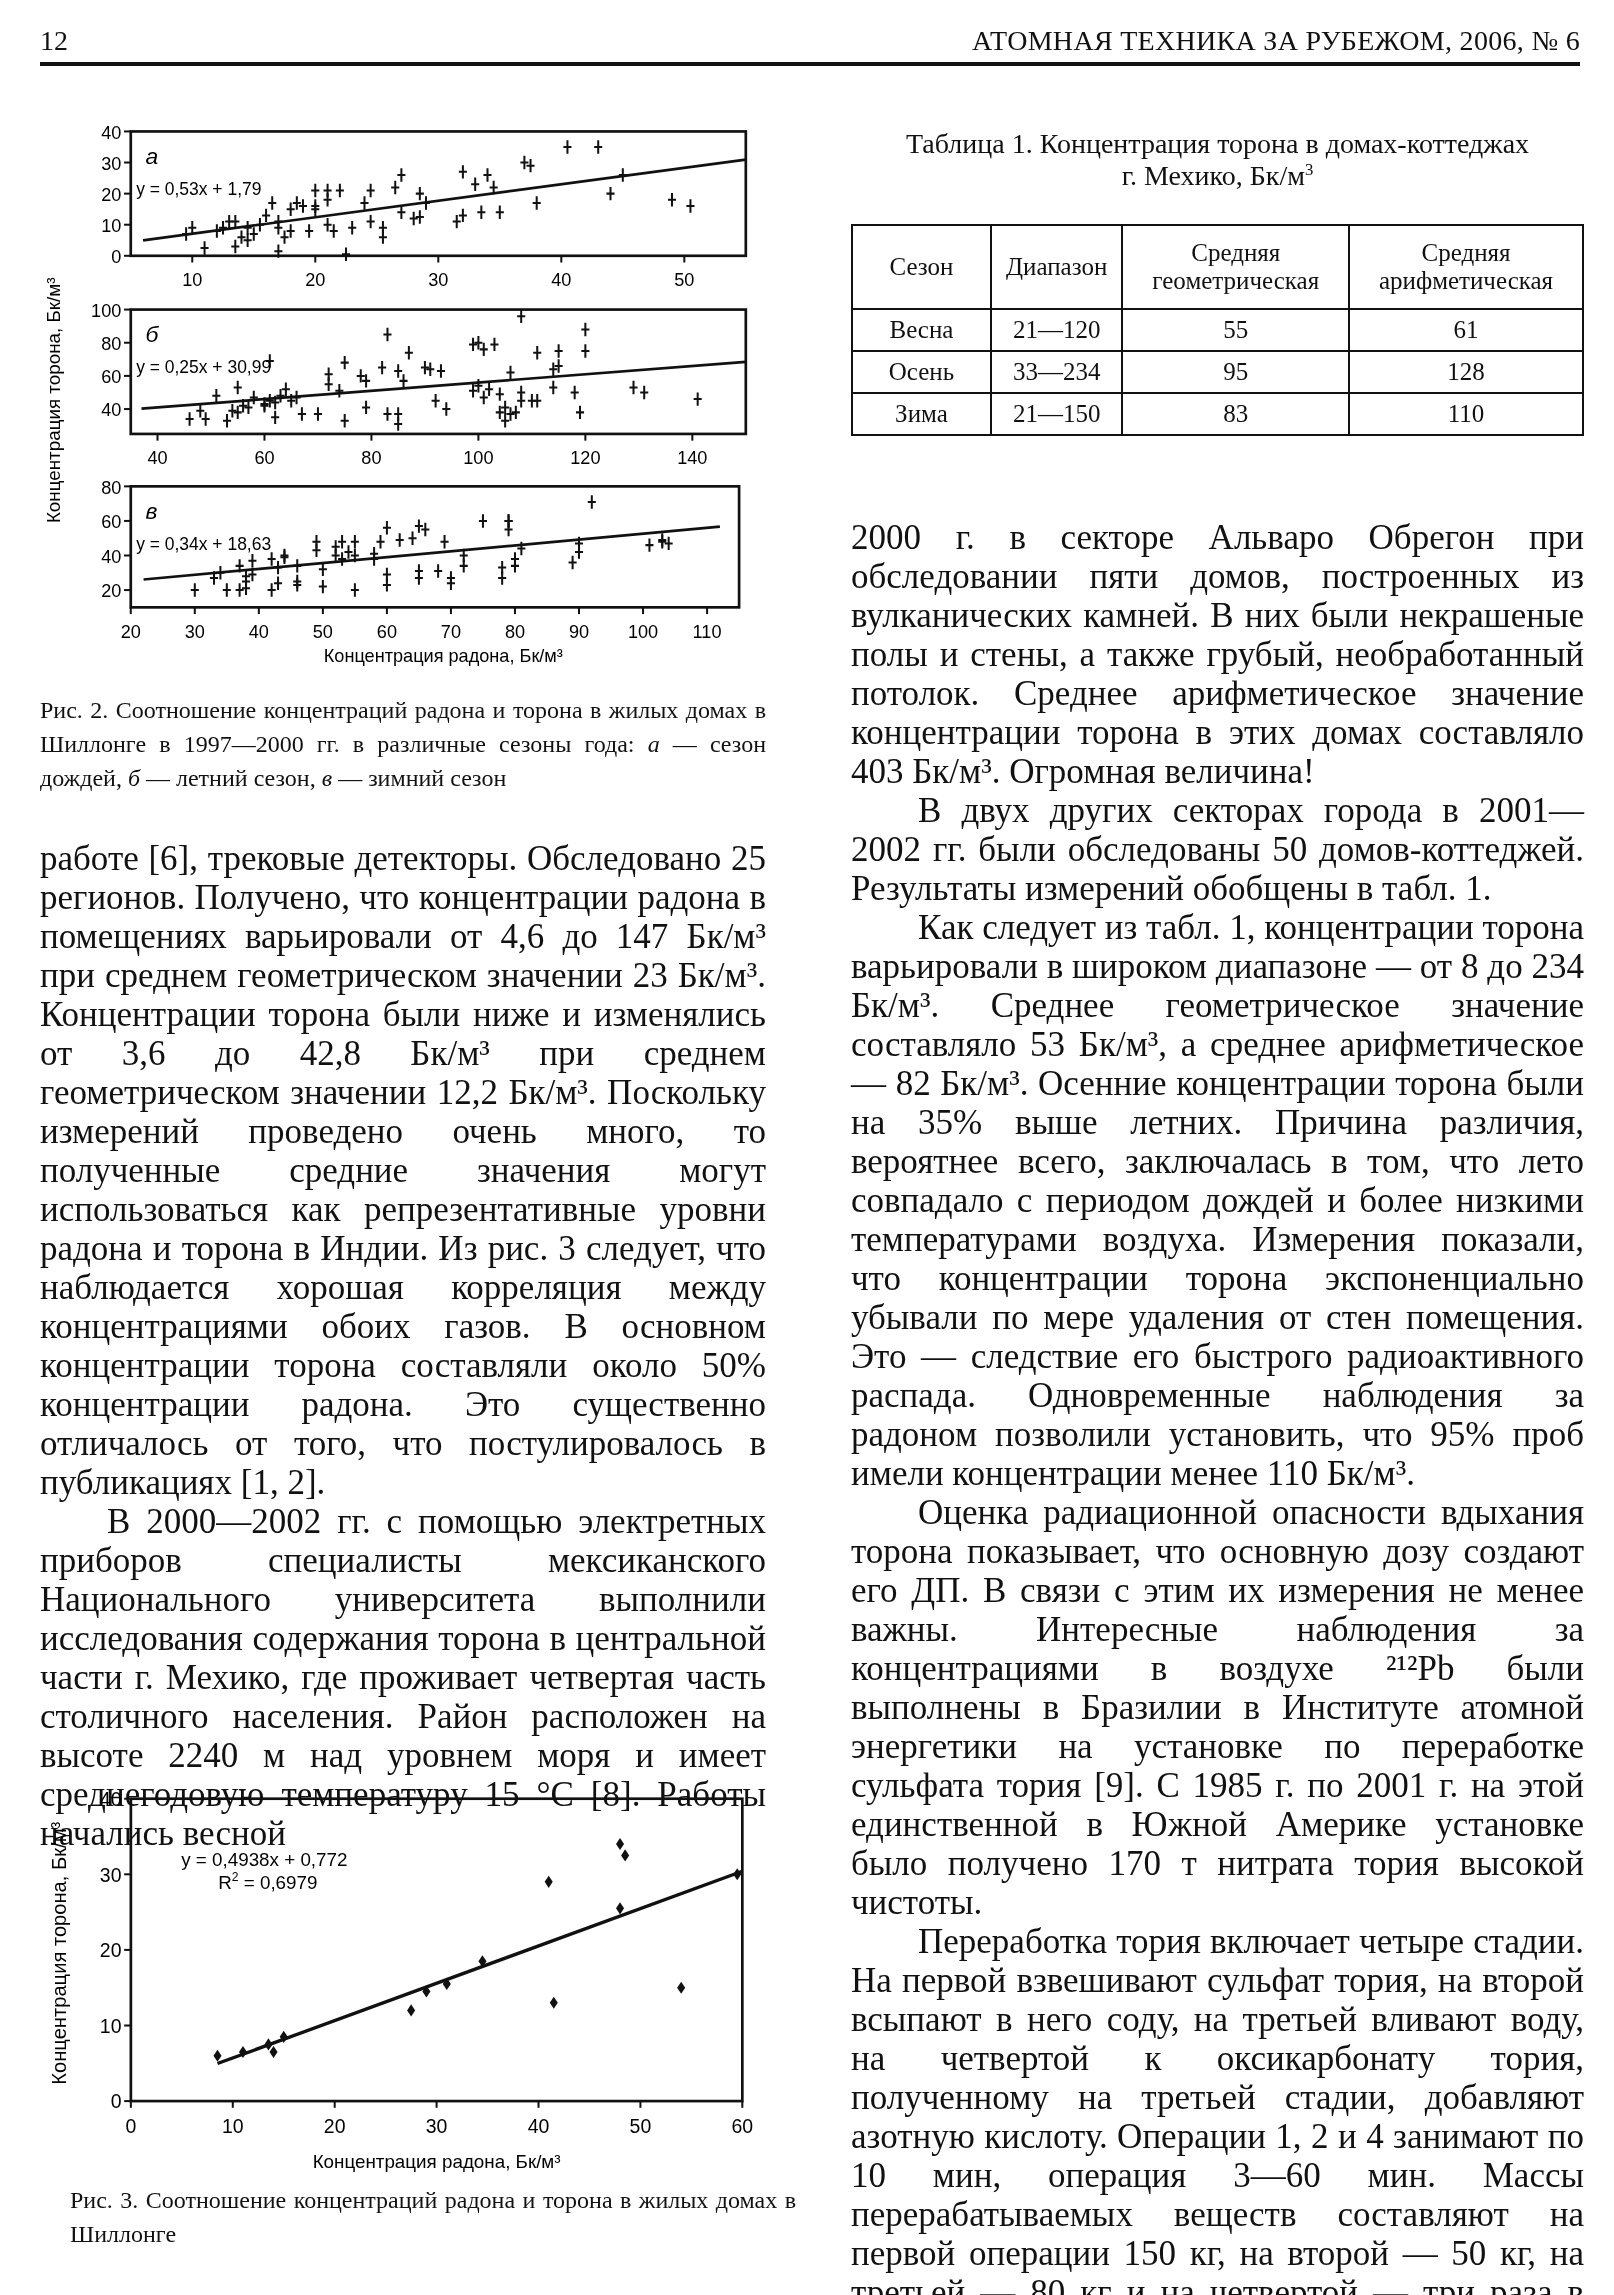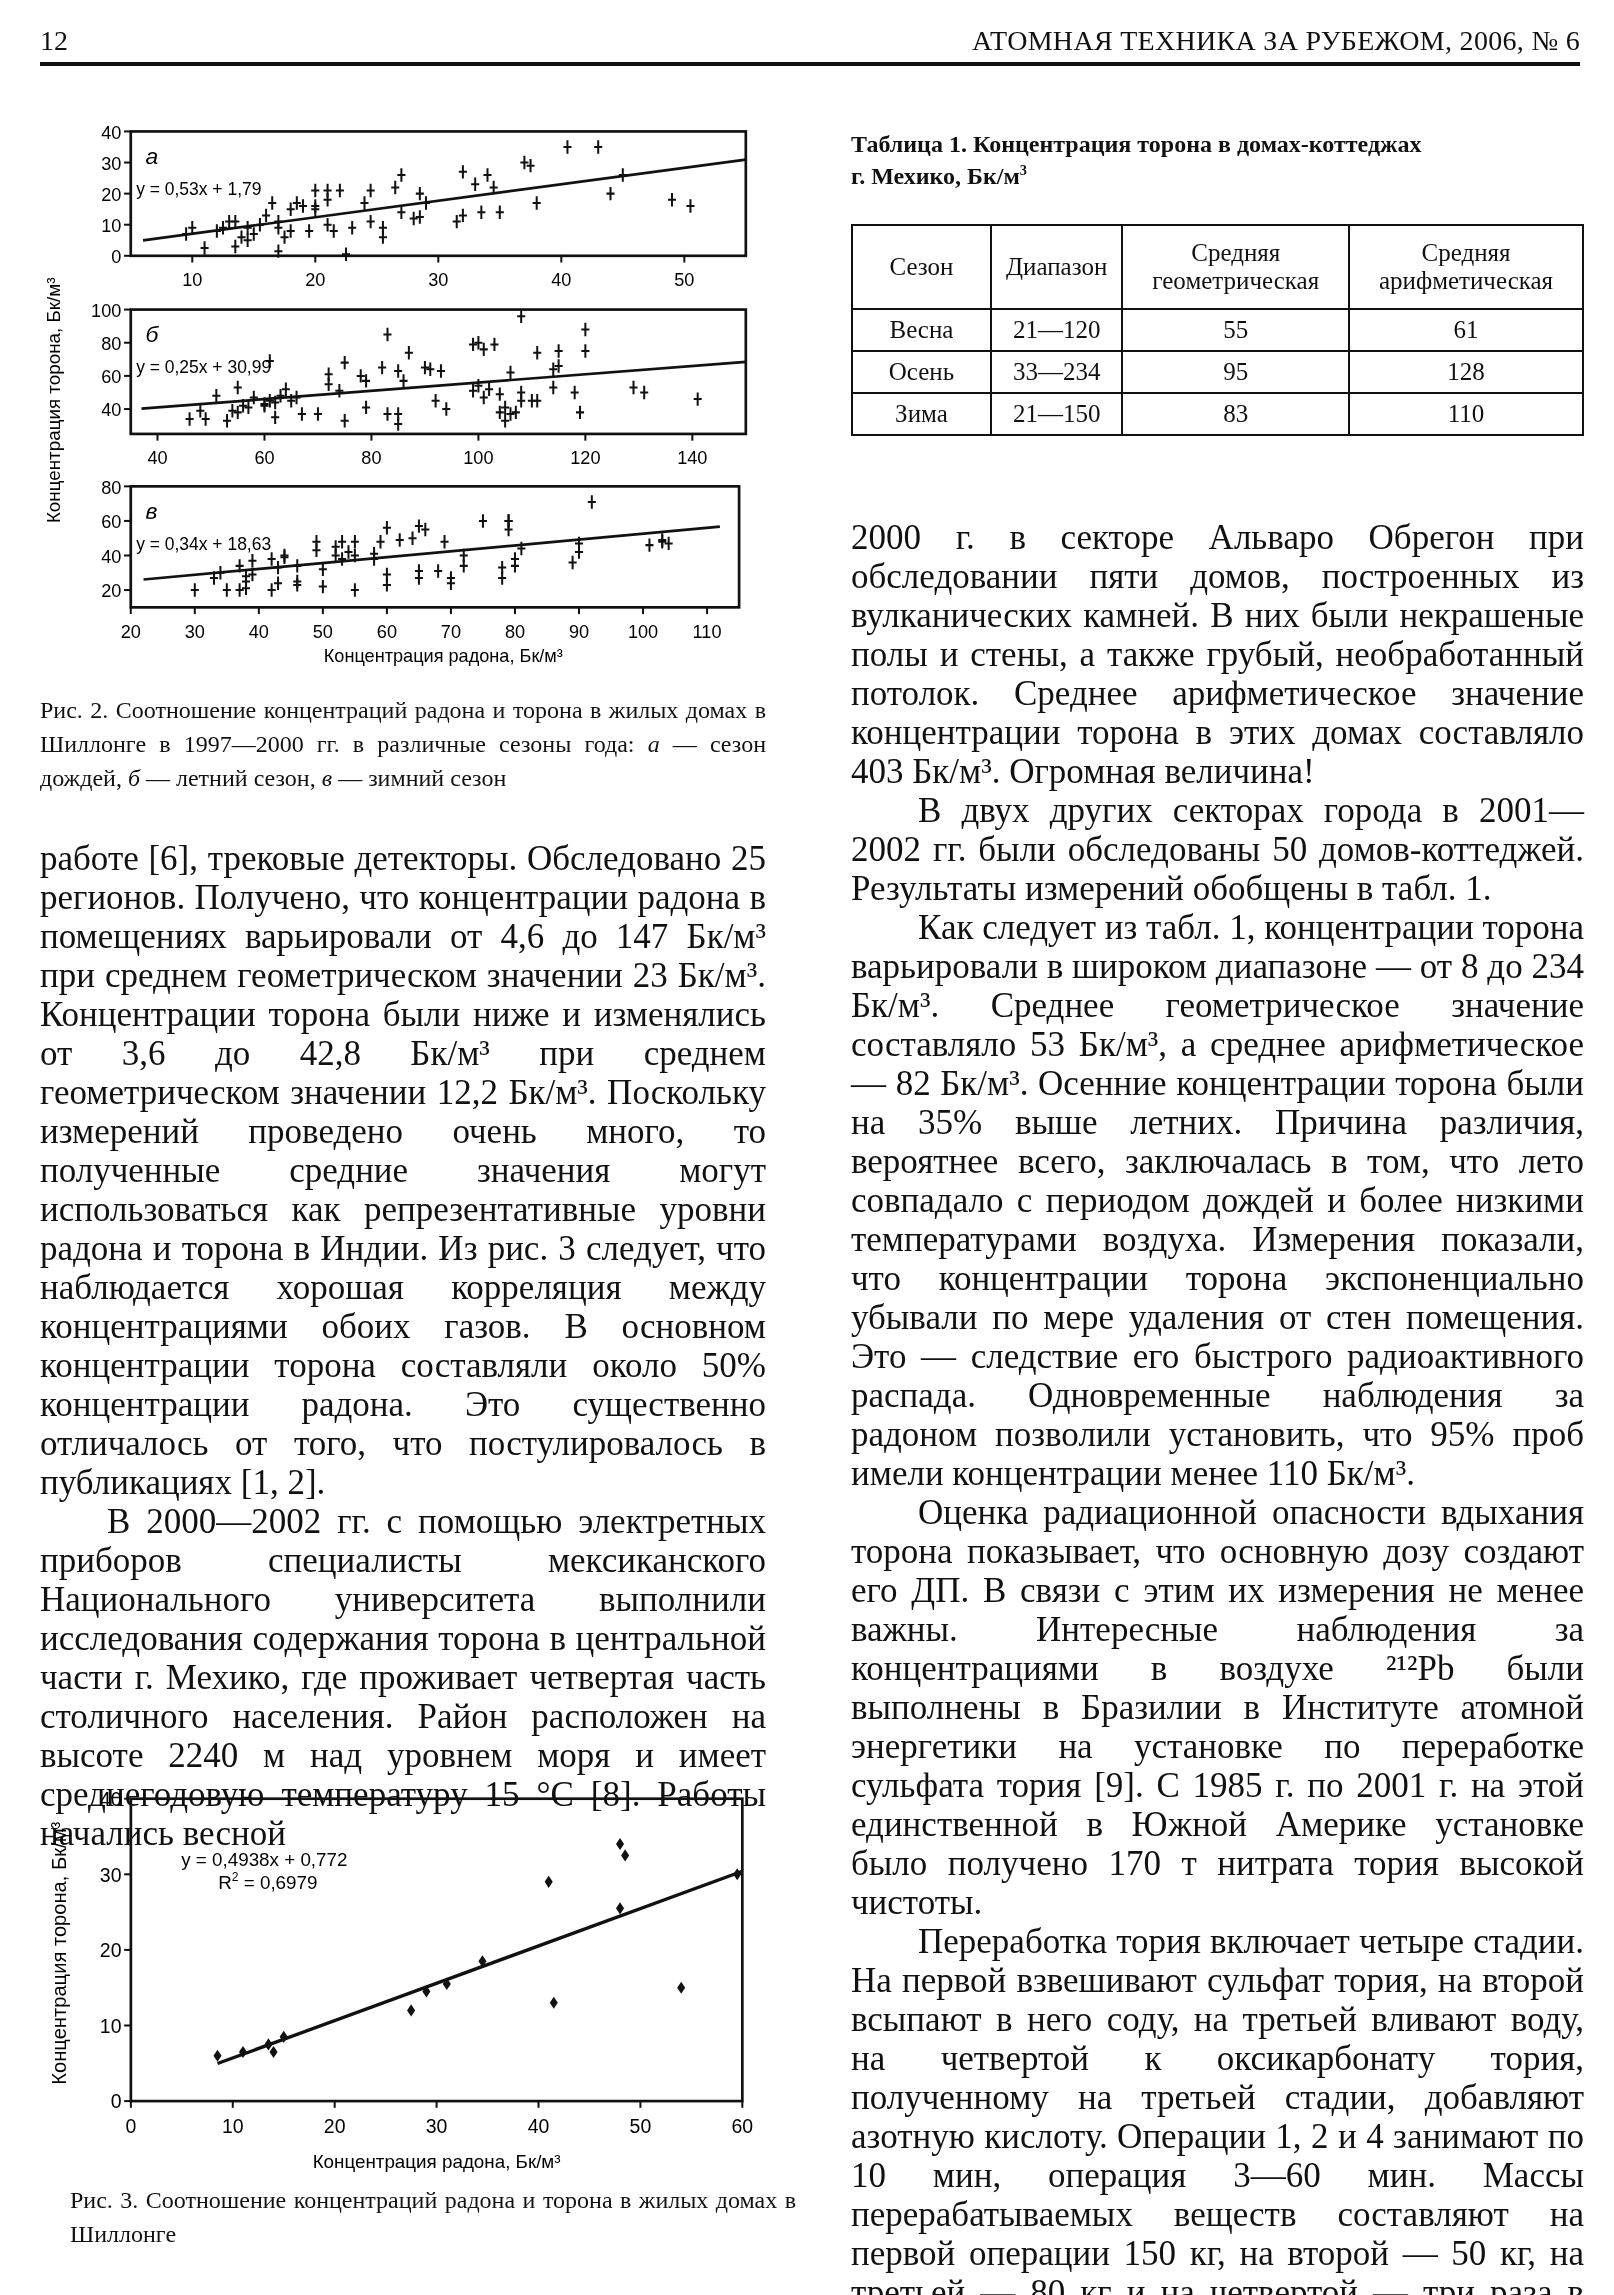--- a/index.html
+++ b/index.html
@@ -8,21 +8,21 @@
   .header { position:absolute; left:40px; right:34px; top:20px; height:42px; border-bottom:4.7px solid #111; }
   .header .pn { position:absolute; left:0; top:5.4px; font-size:28px; }
   .header .jt { position:absolute; right:0; top:5.4px; font-size:28px; letter-spacing:0.3px; }
   .col { position:absolute; }
   .col-left { left:40px; width:726px; }
   .col-right { left:851px; width:733px; }
   .body-text p { margin:0; font-size:35px; line-height:39px; text-align:justify; }
   .body-text p.indent { text-indent:67px; }
   .caption { font-weight:normal; font-size:24px; line-height:34px; text-align:justify; }
   .caption i { font-style:italic; }
-  .tbl-title { font-weight:bold; font-size:24px; line-height:32px; }
+  .tbl-title { font-weight:normal; font-size:28px; line-height:32px;text-align:center; }
   sup { font-size:60%; line-height:0; }
   table.t1 { border-collapse:collapse; width:100%; font-size:25px; }
   table.t1 th, table.t1 td { border:2px solid #111; text-align:center; font-weight:normal; padding:0 4px; }
   table.t1 th { height:82px; line-height:28px; }
   table.t1 td { height:40px; }
   svg text { font-family:"Liberation Sans","DejaVu Sans",sans-serif; }
 </style>
 </head>
 <body>
 

